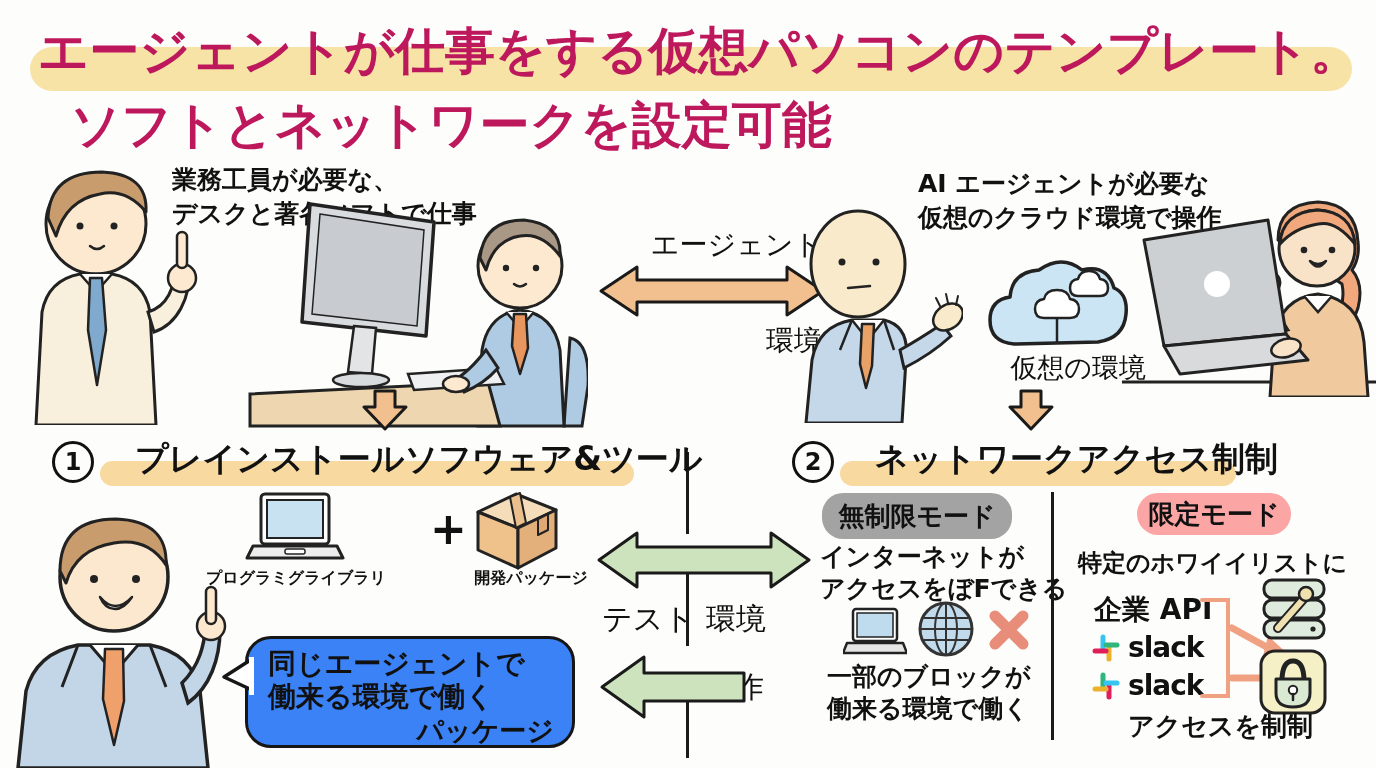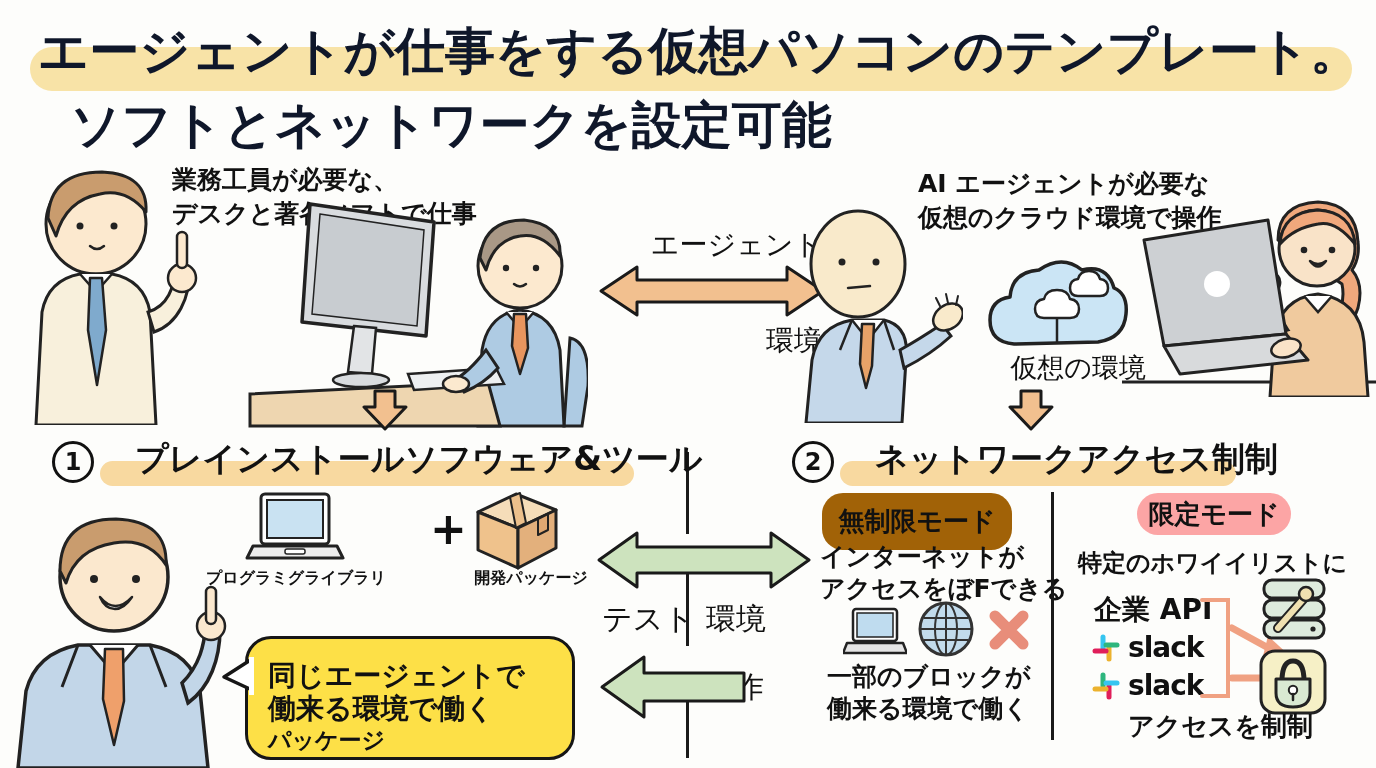--- a/index.html
+++ b/index.html
@@ -1,31 +1,31 @@
 <!DOCTYPE html>
 <html><head>
 <meta charset="utf-8">
 <style>
   html,body{margin:0;padding:0;background:#ffffff;}
   body{font-family:"DejaVu Sans","Liberation Sans",sans-serif;color:#111;}
   .canvas{position:relative;width:1376px;height:768px;background:#FDFDFB;overflow:hidden;}
   .abs{position:absolute;}
   .hl{position:absolute;border-radius:22px;}
-  .title{position:absolute;font-size:50px;font-weight:900;letter-spacing:0px;white-space:nowrap;color:#0f172a;}
+  .title{position:absolute;font-size:50px;font-weight:900;letter-spacing:0px;white-space:nowrap;color:#be185d;}
   .caption{position:absolute;font-size:25px;font-weight:700;line-height:1.34;white-space:nowrap;}
   .bridge-label{position:absolute;font-size:28px;font-weight:400;text-align:right;white-space:nowrap;}
   .num-circle{position:absolute;width:36px;height:36px;border:3.5px solid #111;border-radius:50%;
     display:flex;align-items:center;justify-content:center;font-size:24px;font-weight:800;background:#FDFDFB;}
   .heading{position:absolute;font-size:33px;font-weight:900;white-space:nowrap;z-index:2;margin-left:31px;}
   .icon-label{position:absolute;font-size:16px;font-weight:700;text-align:center;white-space:nowrap;}
   .plus-sign{position:absolute;font-size:44px;font-weight:900;}
-  .bubble{position:absolute;border:3.5px solid #161616;border-radius:26px;background:#fde047;
-    padding:20px 18px 6px 20px;z-index:2;}
+  .bubble{position:absolute;border:3.5px solid #161616;border-radius:26px;background:#3b82f6;
+    padding:8px 18px 6px 20px;z-index:2;}
   .bubble .b1,.bubble .b2{font-size:28px;font-weight:800;line-height:1.18;white-space:nowrap;}
-  .bubble .b3{font-size:23px;font-weight:800;white-space:nowrap;}
+  .bubble .b3{font-size:27px;font-weight:800;text-align:right;white-space:nowrap;}
   .divider-dashed{position:absolute;width:3px;
     background:repeating-linear-gradient(180deg,#1a1a1a 0 82px,transparent 82px 112px);}
   .divider-solid{position:absolute;width:3px;background:#1a1a1a;}
   .pill{position:absolute;display:flex;align-items:center;justify-content:center;
     font-size:26px;font-weight:900;white-space:nowrap;}
   .btext{position:absolute;font-size:25px;font-weight:800;line-height:1.26;white-space:nowrap;}
   .slack-row{position:absolute;display:flex;align-items:center;gap:8px;}
   .slack-word{font-size:28px;font-weight:900;letter-spacing:-1px;}
 </style>
 </head>
@@ -191,21 +191,21 @@
   <div class="bridge-label" style="left:706px;top:599px;font-size:30px;">環境</div>
   <svg class="abs" style="left:598px;top:652px;z-index:2;" width="148" height="70" viewBox="0 0 148 70">
     <path d="M4,35 L46,5 L46,21 L146,21 L146,49 L46,49 L46,65 Z" fill="#CDE3BE" stroke="#1a1a1a" stroke-width="3" stroke-linejoin="round"></path>
   </svg>
   <div class="bridge-label" style="left:704px;top:667px;font-size:30px;">現作</div>
 
   <div class="hl" style="left:840px;top:461px;width:396px;height:25px;background:#F8D9A0;border-radius:13px;"></div>
   <div class="num-circle" style="left:792px;top:441px;">2</div>
   <div class="heading" style="left:844px;top:437px;">ネットワークアクセス制制</div>
 
-  <div class="pill" style="left:822px;top:493px;width:190px;height:57px;background:#a16207;border-radius:21px;">無制限モード</div>
+  <div class="pill" style="left:822px;top:493px;width:190px;height:46px;background:#a3a3a3;border-radius:21px;">無制限モード</div>
   <div class="btext" style="left:820px;top:541px;">
     <div>インターネットが</div>
     <div>アクセスをぼFできる</div>
   </div>
   <svg class="abs" style="left:843px;top:607px;" width="64" height="50" viewBox="0 0 64 50">
     <rect x="10" y="2" width="44" height="32" rx="3" fill="#fff" stroke="#222" stroke-width="2.5"></rect>
     <rect x="14" y="6" width="36" height="24" fill="#BFDCEF" stroke="#222" stroke-width="1.5"></rect>
     <path d="M4,36 L60,36 L64,46 L0,46 Z" fill="#E5E5E5" stroke="#222" stroke-width="2.5" stroke-linejoin="round"></path>
   </svg>
   <svg class="abs" style="left:917px;top:600px;" width="58" height="58" viewBox="0 0 58 58">

